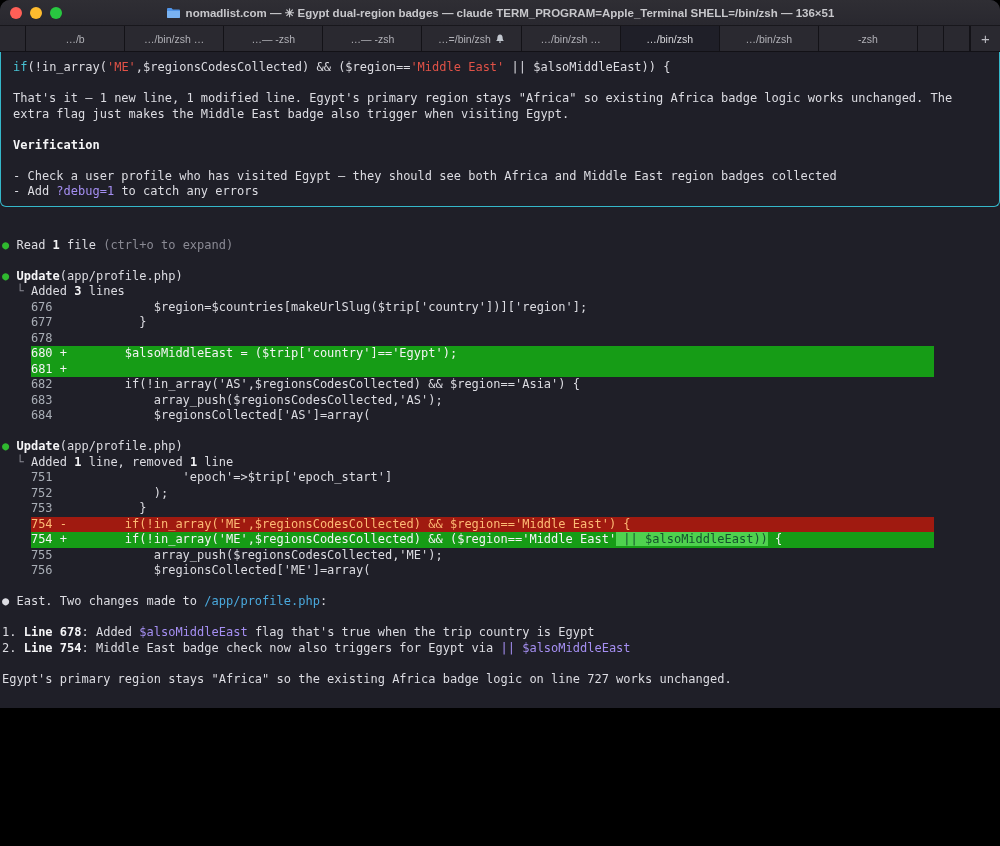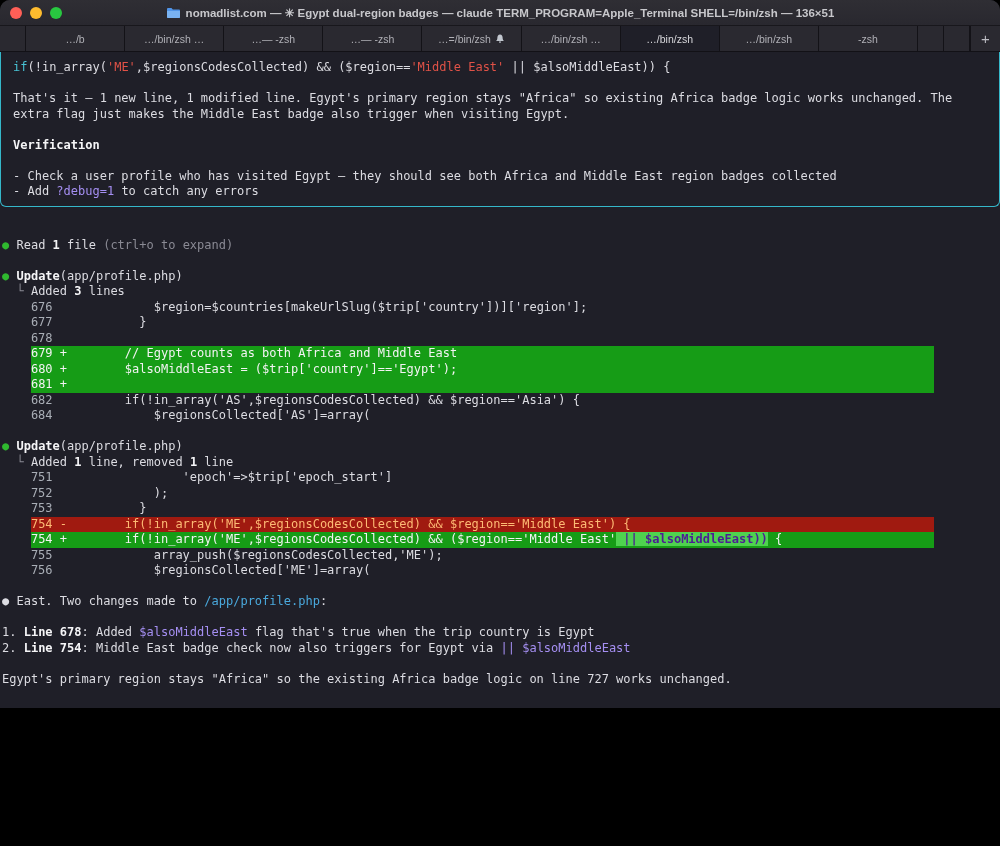--- a/index.html
+++ b/index.html
@@ -44,21 +44,21 @@
   .terminal { flex:1 1 auto; background:#1f1f28; padding:0 2px; overflow:hidden;
               font-size:12px; color:#dcdce2; }
   .tline { height:15.5px; line-height:15.5px; white-space:pre; }
 
   .box { border:1px solid var(--accent,#35b7ca); border-top:none;
          border-radius:0 0 6px 6px; margin:0 -2px; padding:8px 12px 6px; }
 
   .band { display:inline-block; width:125ch; height:15.5px; vertical-align:top; }
   .band-add { background:var(--add-bg,#169c16); color:#f3f3f3; }
   .band-del { background:var(--del-bg,#a01a10); color:#fdba74; }
-  .seg-em  { background:var(--add-em,#4fd24f); color:#4c1d95;font-weight:bold; }
+  .seg-em  { background:var(--add-em,#4fd24f); color:#14532d; }
 
   .seg-dim  { color:#8a8a94; }
   .seg-b    { font-weight:700; color:#f5f5f7; }
   .seg-bg   { color:var(--bullet,#2fb82f); }
   .seg-kw   { color:var(--kw,#48c2d4); }
   .seg-str  { color:var(--str,#e05247); }
   .seg-code { color:var(--code,#a58ff2);text-align:center; }
   .seg-path { color:var(--path,#4aa9dd); }
   .seg-ln   { color:#a9aeb6;margin-top:28px; }
   .seg-warn { color:var(--warn,#e0564a); }
@@ -155,24 +155,24 @@
     <div id="lines">
         <div class="tline"></div>
         <div class="tline"></div>
         <div class="tline"><span class="seg-bg">● </span><span>Read </span><span class="seg-b">1</span><span> file </span><span class="seg-dim">(ctrl+o to expand)</span></div>
         <div class="tline"></div>
         <div class="tline"><span class="seg-bg">● </span><span class="seg-b">Update</span><span>(app/profile.php)</span></div>
         <div class="tline"><span class="seg-dim">  └ </span><span>Added </span><span class="seg-b">3</span><span> lines</span></div>
         <div class="tline"><span class="seg-ln">    676</span><span>              $region=$countries[makeUrlSlug($trip['country'])]['region'];</span></div>
         <div class="tline"><span class="seg-ln">    677</span><span>            }</span></div>
         <div class="tline"><span class="seg-ln">    678</span></div>
-        <div class="tline">    <span class="band band-add"><span>679 +        // Egypt counts as both Africa and Middle East</span></span></div>
         <div class="tline">    <span class="band band-add"><span>680 +        $alsoMiddleEast = ($trip['country']=='Egypt');</span></span></div>
         <div class="tline">    <span class="band band-add"><span>681 +</span></span></div>
         <div class="tline"><span class="seg-ln">    682</span><span>          if(!in_array('AS',$regionsCodesCollected) &amp;&amp; $region=='Asia') {</span></div>
+        <div class="tline"><span class="seg-ln">    683</span><span>              array_push($regionsCodesCollected,'AS');</span></div>
         <div class="tline"><span class="seg-ln">    684</span><span>              $regionsCollected['AS']=array(</span></div>
         <div class="tline"></div>
         <div class="tline"><span class="seg-bg">● </span><span class="seg-b">Update</span><span>(app/profile.php)</span></div>
         <div class="tline"><span class="seg-dim">  └ </span><span>Added </span><span class="seg-b">1</span><span> line, removed </span><span class="seg-b">1</span><span> line</span></div>
         <div class="tline"><span class="seg-ln">    751</span><span>                  'epoch'=&gt;$trip['epoch_start']</span></div>
         <div class="tline"><span class="seg-ln">    752</span><span>              );</span></div>
         <div class="tline"><span class="seg-ln">    753</span><span>            }</span></div>
         <div class="tline">    <span class="band band-del"><span>754 -        if(!in_array('ME',$regionsCodesCollected) &amp;&amp; $region=='Middle East') {</span></span></div>
         <div class="tline">    <span class="band band-add"><span>754 +        if(!in_array('ME',$regionsCodesCollected) &amp;&amp; ($region=='Middle East'</span><span class="seg-em"> || $alsoMiddleEast))</span><span> {</span></span></div>
         <div class="tline"><span class="seg-ln">    755</span><span>              array_push($regionsCodesCollected,'ME');</span></div>

